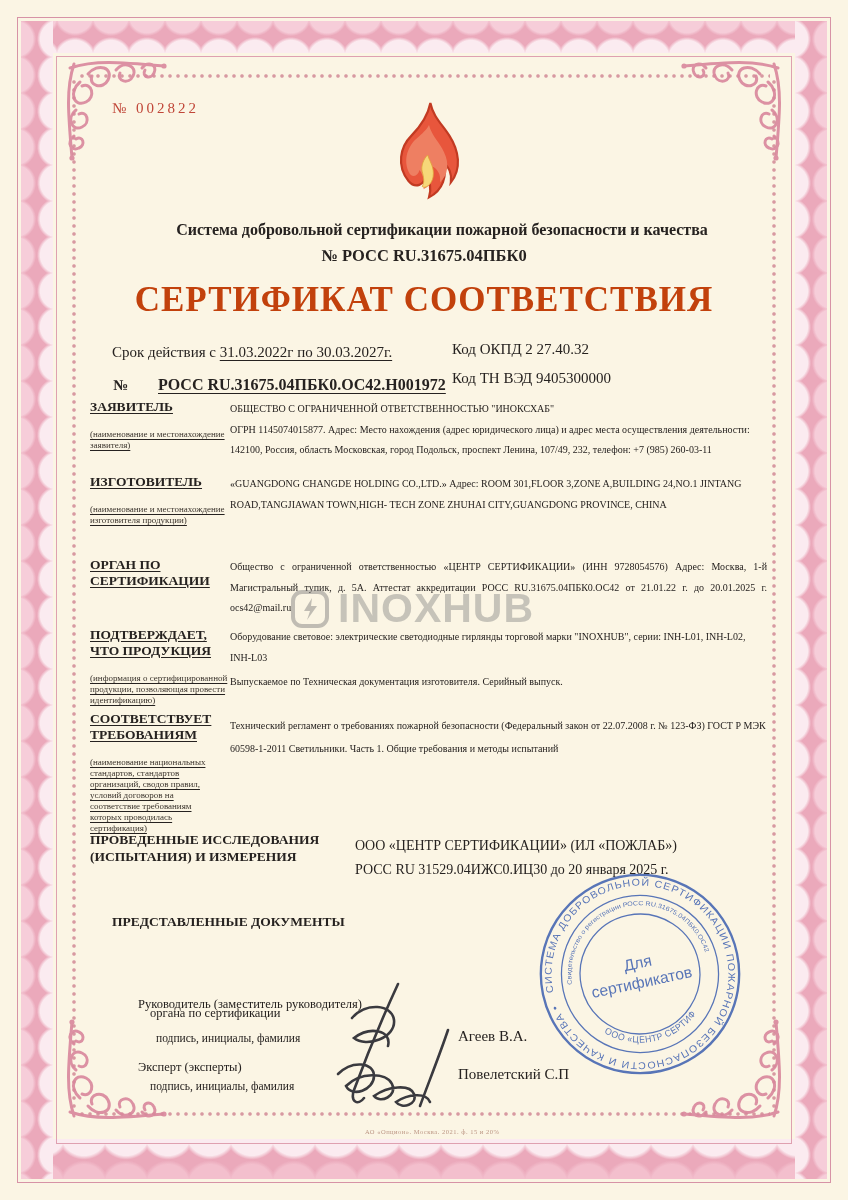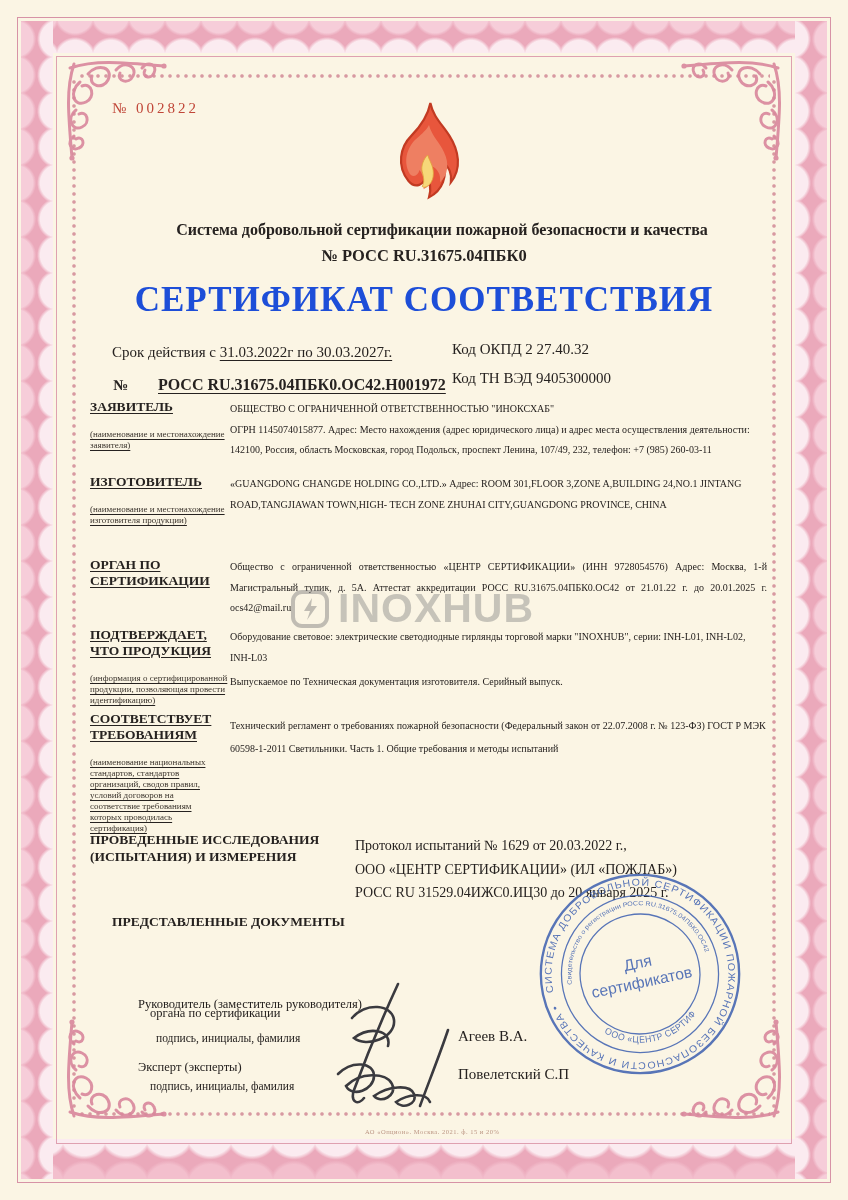--- a/index.html
+++ b/index.html
@@ -33,21 +33,21 @@
     background-image: radial-gradient(circle 2.4px at 4px 4px, rgba(202,118,136,.9) 55%, rgba(202,118,136,.25) 80%, transparent 100%);
     background-size:8px 8px; }
   .chain.h { height:8px; left:78px; right:78px; }
   .chain.v { width:8px;  top:78px; bottom:90px; }
   .ornament { position:absolute; width:120px; height:120px; }
   
   .abs { position:absolute; }
   .center { left:0; right:0; text-align:center; }
   .num-label { font-size:15px; letter-spacing:3px; color:#c04638; }
   .sys-line { font-weight:bold; font-size:16px; }
-  .doc-title { font-weight:bold; font-size:35px; letter-spacing:1px; color:#1d4ed8; }
+  .doc-title { font-weight:bold; font-size:35px; letter-spacing:1px; color:#c2410c; }
   .body15 { font-size:15px; }
   .u { text-decoration:underline; text-underline-offset:3px; }
   .cert-no { font-weight:bold; font-size:16px; text-decoration:underline; text-underline-offset:3px; }
   .sec-label { left:90px; width:140px; font-weight:bold; font-size:13.5px; line-height:16px;
                text-decoration:underline; text-underline-offset:2px; }
   .sec-note { font-weight:normal; font-size:9px; line-height:11px; text-decoration:none; color:#3b342d; margin-top:14px; }
   .sec-content { left:230px; width:537px; font-size:10px; line-height:20.5px; }
   .justify { text-align:justify; }
   .sig-label { font-size:12.5px; line-height:15px; }
   .sig-sub { font-size:11.5px; }
@@ -164,21 +164,20 @@
       <div>ТРЕБОВАНИЯМ</div>
       <div class="sec-note" style="width:122px;">(наименование национальных стандартов, стандартов организаций, сводов правил, условий договоров на соответствие требованиям которых проводилась сертификация)</div>
     </div>
     <div class="abs sec-content" style="top:714px; line-height:23px;">Технический регламент о требованиях пожарной безопасности (Федеральный закон от 22.07.2008 г. № 123-ФЗ) ГОСТ Р МЭК 60598-1-2011 Светильники. Часть 1. Общие требования и методы испытаний</div>
 
     <div class="abs" style="left:90px; top:831px; width:260px; font-weight:bold; font-size:13.5px; line-height:17px;">
       <div>ПРОВЕДЕННЫЕ ИССЛЕДОВАНИЯ</div>
       <div>(ИСПЫТАНИЯ) И ИЗМЕРЕНИЯ</div>
     </div>
     <div class="abs" style="left:355px; top:834px; width:390px; font-size:14px; line-height:23.5px;">
-      <div>Протокол испытаний № 1629 от  20.03.2022 г.,</div>
       <div>ООО «ЦЕНТР СЕРТИФИКАЦИИ» (ИЛ «ПОЖЛАБ»)</div>
       <div>РОСС RU 31529.04ИЖС0.ИЦ30  до 20 января 2025 г.</div>
     </div>
 
     <div class="abs" style="left:112px; top:914px; font-weight:bold; font-size:13.5px;text-align:center;">ПРЕДСТАВЛЕННЫЕ ДОКУМЕНТЫ</div>
 
     <div class="abs sig-label" style="left:138px; top:997px;">Руководитель (заместитель руководителя)</div>
     <div class="abs sig-label" style="left:150px; top:990px;margin-top:16px;">органа по сертификации</div>
     <div class="abs sig-label sig-sub" style="left:156px; top:1031px;">подпись, инициалы, фамилия</div>
     <div class="abs sig-label" style="left:138px; top:1060px;">Эксперт (эксперты)</div>

